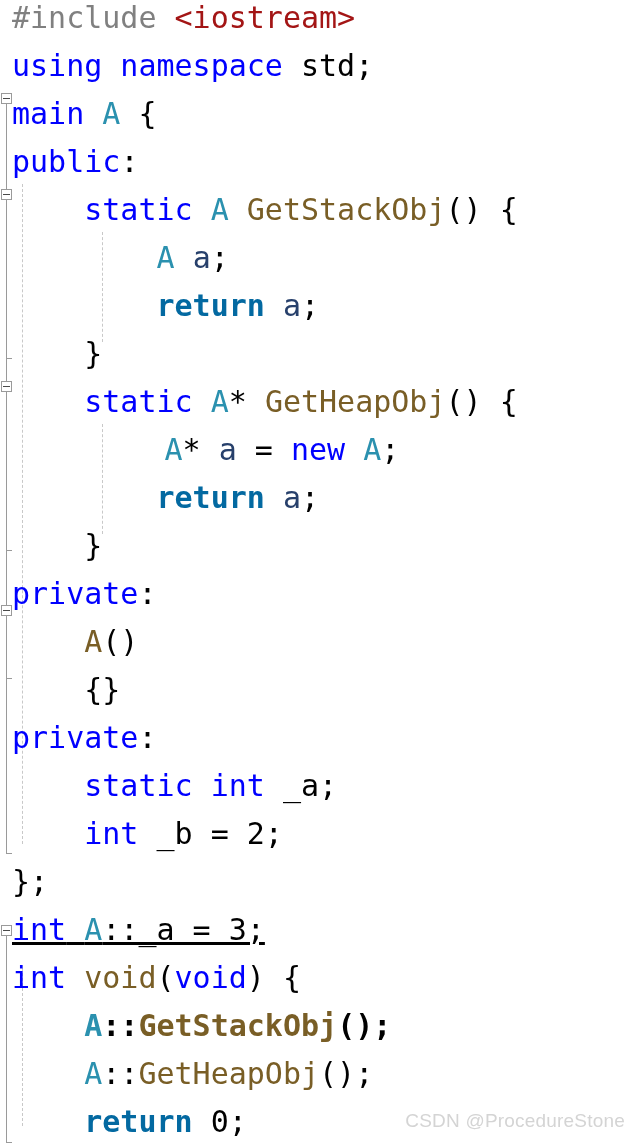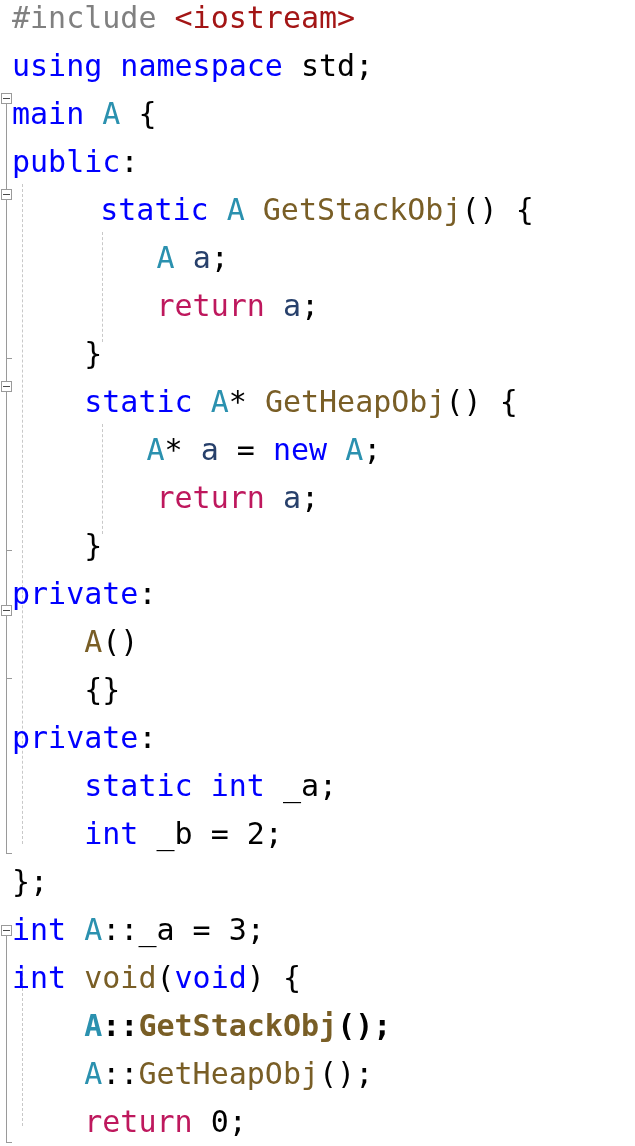--- a/index.html
+++ b/index.html
@@ -73,21 +73,21 @@
     letter-spacing: 0px;
     color: #000000;
   }
   .line .pad { color: transparent; }
 
   
   .t-plain   { color: #000000; }
   .t-kw      { color: #0000ff; }
   .t-type    { color: #2b91af; }
   .t-func    { color: #795e26; }
-  .t-ctrl    { color: #be185d; }
+  .t-ctrl    { color: #0369a1; font-weight: bold; }
   .t-pre     { color: #808080; }
   .t-str     { color: #a31515; }
   .t-var     { color: #27406b; }
 
   
   .watermark {
     position: absolute;
     right: 10px;
     bottom: 14px;
     font-family: "Liberation Sans", sans-serif;
@@ -125,36 +125,37 @@
       <div class="indent-guide" style="left: 102px; top: 232px; height: 110px;"></div>
       <div class="indent-guide" style="left: 102px; top: 424px; height: 110px;"></div>
       <div class="indent-guide" style="left: 22px; top: 968px; height: 158px;"></div>
     </div>
 
   <div class="code" id="code-content">
       <div class="line" style="top: -6px; left: 12px;"><span class="t-pre">#include</span><span class="t-plain"> </span><span class="t-str">&lt;iostream&gt;</span></div>
       <div class="line" style="top: 42px; left: 12px;"><span class="t-kw">using namespace</span><span class="t-plain"> std;</span></div>
       <div class="line" style="top: 90px; left: 12px;"><span class="t-kw">main</span><span class="t-plain"> </span><span class="t-type">A</span><span class="t-plain"> {</span></div>
       <div class="line" style="top: 138px; left: 12px;"><span class="t-kw">public</span><span class="t-plain">:</span></div>
-      <div class="line" style="top: 186px; left: 28px; text-align: right;"><span class="pad">    </span><span class="t-kw">static</span><span class="t-plain"> </span><span class="t-type">A</span><span class="t-plain"> </span><span class="t-func">GetStackObj</span><span class="t-plain">() {</span></div>
+      <div class="line" style="top: 186px; left: 12px; text-align: right;"><span class="pad">    </span><span class="t-kw">static</span><span class="t-plain"> </span><span class="t-type">A</span><span class="t-plain"> </span><span class="t-func">GetStackObj</span><span class="t-plain">() {</span></div>
       <div class="line" style="top: 234px; left: 12px;"><span class="pad">        </span><span class="t-type">A</span><span class="t-plain"> </span><span class="t-var">a</span><span class="t-plain">;</span></div>
       <div class="line" style="top: 282px; left: 12px;"><span class="pad">        </span><span class="t-ctrl">return</span><span class="t-plain"> </span><span class="t-var">a</span><span class="t-plain">;</span></div>
       <div class="line" style="top: 330px; left: 12px;"><span class="pad">    </span><span class="t-plain">}</span></div>
       <div class="line" style="top: 378px; left: 12px;"><span class="pad">    </span><span class="t-kw">static</span><span class="t-plain"> </span><span class="t-type">A</span><span class="t-plain">* </span><span class="t-func">GetHeapObj</span><span class="t-plain">() {</span></div>
-      <div class="line" style="top: 426px; left: 2px; text-align: right;"><span class="pad">        </span><span class="t-type">A</span><span class="t-plain">* </span><span class="t-var">a</span><span class="t-plain"> = </span><span class="t-kw">new</span><span class="t-plain"> </span><span class="t-type">A</span><span class="t-plain">;</span></div>
+      <div class="line" style="top: 426px; left: 20px; text-align: right;"><span class="pad">        </span><span class="t-type">A</span><span class="t-plain">* </span><span class="t-var">a</span><span class="t-plain"> = </span><span class="t-kw">new</span><span class="t-plain"> </span><span class="t-type">A</span><span class="t-plain">;</span></div>
       <div class="line" style="top: 474px; left: 12px;"><span class="pad">        </span><span class="t-ctrl">return</span><span class="t-plain"> </span><span class="t-var">a</span><span class="t-plain">;</span></div>
       <div class="line" style="top: 522px; left: 12px;"><span class="pad">    </span><span class="t-plain">}</span></div>
       <div class="line" style="top: 570px; left: 12px;"><span class="t-kw">private</span><span class="t-plain">:</span></div>
       <div class="line" style="top: 618px; left: 12px;"><span class="pad">    </span><span class="t-func">A</span><span class="t-plain">()</span></div>
       <div class="line" style="top: 666px; left: 12px;"><span class="pad">    </span><span class="t-plain">{}</span></div>
       <div class="line" style="top: 714px; left: 12px;"><span class="t-kw">private</span><span class="t-plain">:</span></div>
       <div class="line" style="top: 762px; left: 12px;"><span class="pad">    </span><span class="t-kw">static int</span><span class="t-plain"> _a;</span></div>
       <div class="line" style="top: 810px; left: 12px;"><span class="pad">    </span><span class="t-kw">int</span><span class="t-plain"> _b = 2;</span></div>
       <div class="line" style="top: 858px; left: 12px;"><span class="t-plain">};</span></div>
-      <div class="line" style="top: 906px; left: 12px;"><span class="t-kw">int</span><span class="t-plain"> </span><span class="t-type">A</span><span class="t-plain">::_a = 3;</span></div>
+      <div class="line" style="top: 906px; left: 12px; text-decoration: underline;"><span class="t-kw">int</span><span class="t-plain"> </span><span class="t-type">A</span><span class="t-plain">::_a = 3;</span></div>
       <div class="line" style="top: 954px; left: 12px;"><span class="t-kw">int</span><span class="t-plain"> </span><span class="t-func">void</span><span class="t-plain">(</span><span class="t-kw">void</span><span class="t-plain">) {</span></div>
       <div class="line" style="top: 1002px; left: 12px; font-weight: bold;"><span class="pad">    </span><span class="t-type">A</span><span class="t-plain">::</span><span class="t-func">GetStackObj</span><span class="t-plain">();</span></div>
       <div class="line" style="top: 1050px; left: 12px;"><span class="pad">    </span><span class="t-type">A</span><span class="t-plain">::</span><span class="t-func">GetHeapObj</span><span class="t-plain">();</span></div>
       <div class="line" style="top: 1098px; left: 12px;"><span class="pad">    </span><span class="t-ctrl">return</span><span class="t-plain"> 0;</span></div>
     </div>
 
+  <div class="watermark">CSDN @ProcedureStone</div>
 
 </div>
 
 </body></html>

